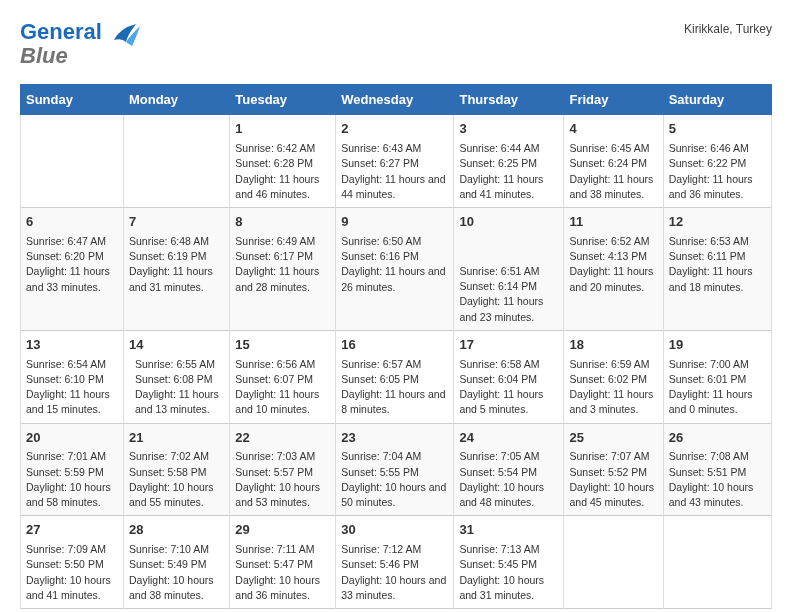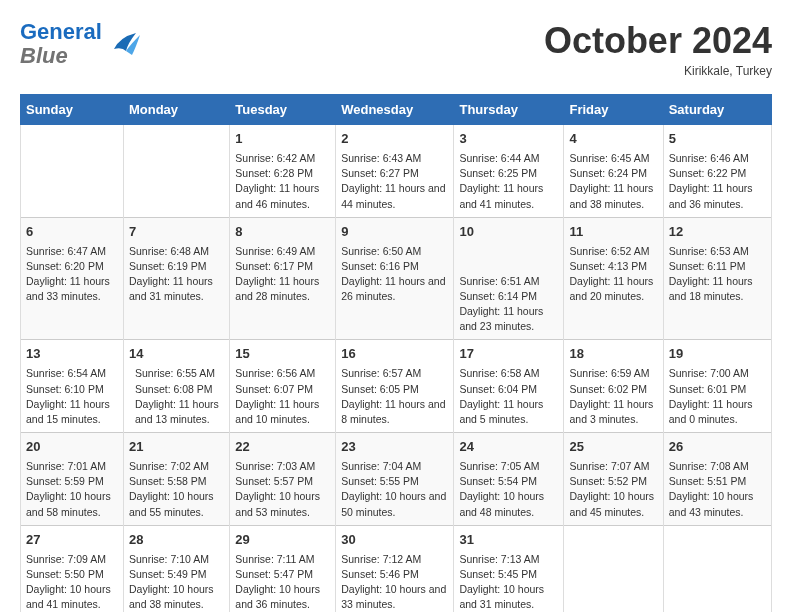--- a/index.html
+++ b/index.html
@@ -11,21 +11,21 @@
       padding: 20px;
     }
     .header {
       display: flex;
       justify-content: space-between;
       align-items: flex-start;
       margin-bottom: 16px;
     }
     .logo {
       display: flex;
-      align-items: center;
+      align-items: flex-start;
     }
     .logo-text {
       font-size: 22px;
       font-weight: bold;
       color: #333;
       line-height: 1.1;
     }
     .logo-text span {
       color: #1a6bbf;
     }
@@ -99,21 +99,20 @@
       <div class="logo-text">
         <span>General</span><br><span style="color:#737373;font-style:italic;">Blue</span>
       </div>
     </div>
     <svg class="logo-bird" viewBox="0 0 36 30" fill="none" xmlns="http://www.w3.org/2000/svg">
       <path d="M8 20 Q14 8 30 4 Q22 14 20 22 Q16 18 8 20Z" fill="#1a6bb5"></path>
       <path d="M20 22 Q24 16 34 6 Q30 18 26 26Z" fill="#4da6e8"></path>
     </svg>
   </div>
   <div class="title-block">
-    <div class="month-title">October 2024</div>
     <div class="location">Kirikkale, Turkey</div>
   </div>
 </div>
 
 <table>
   <thead>
     <tr>
     <th>Sunday</th>
         <th>Monday</th>
         <th>Tuesday</th>

